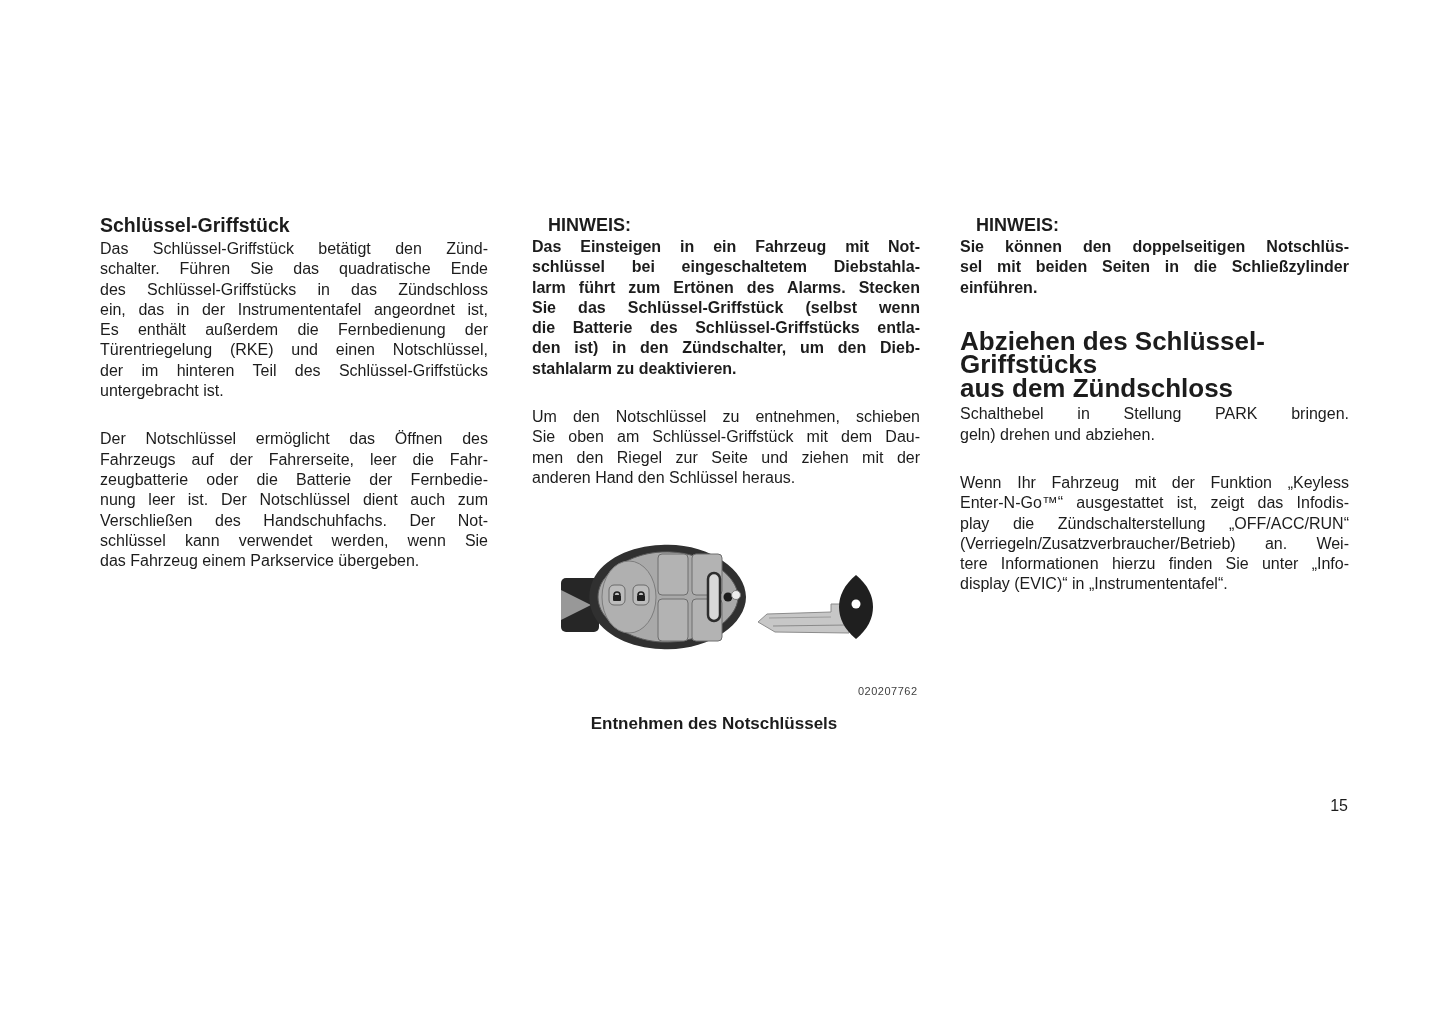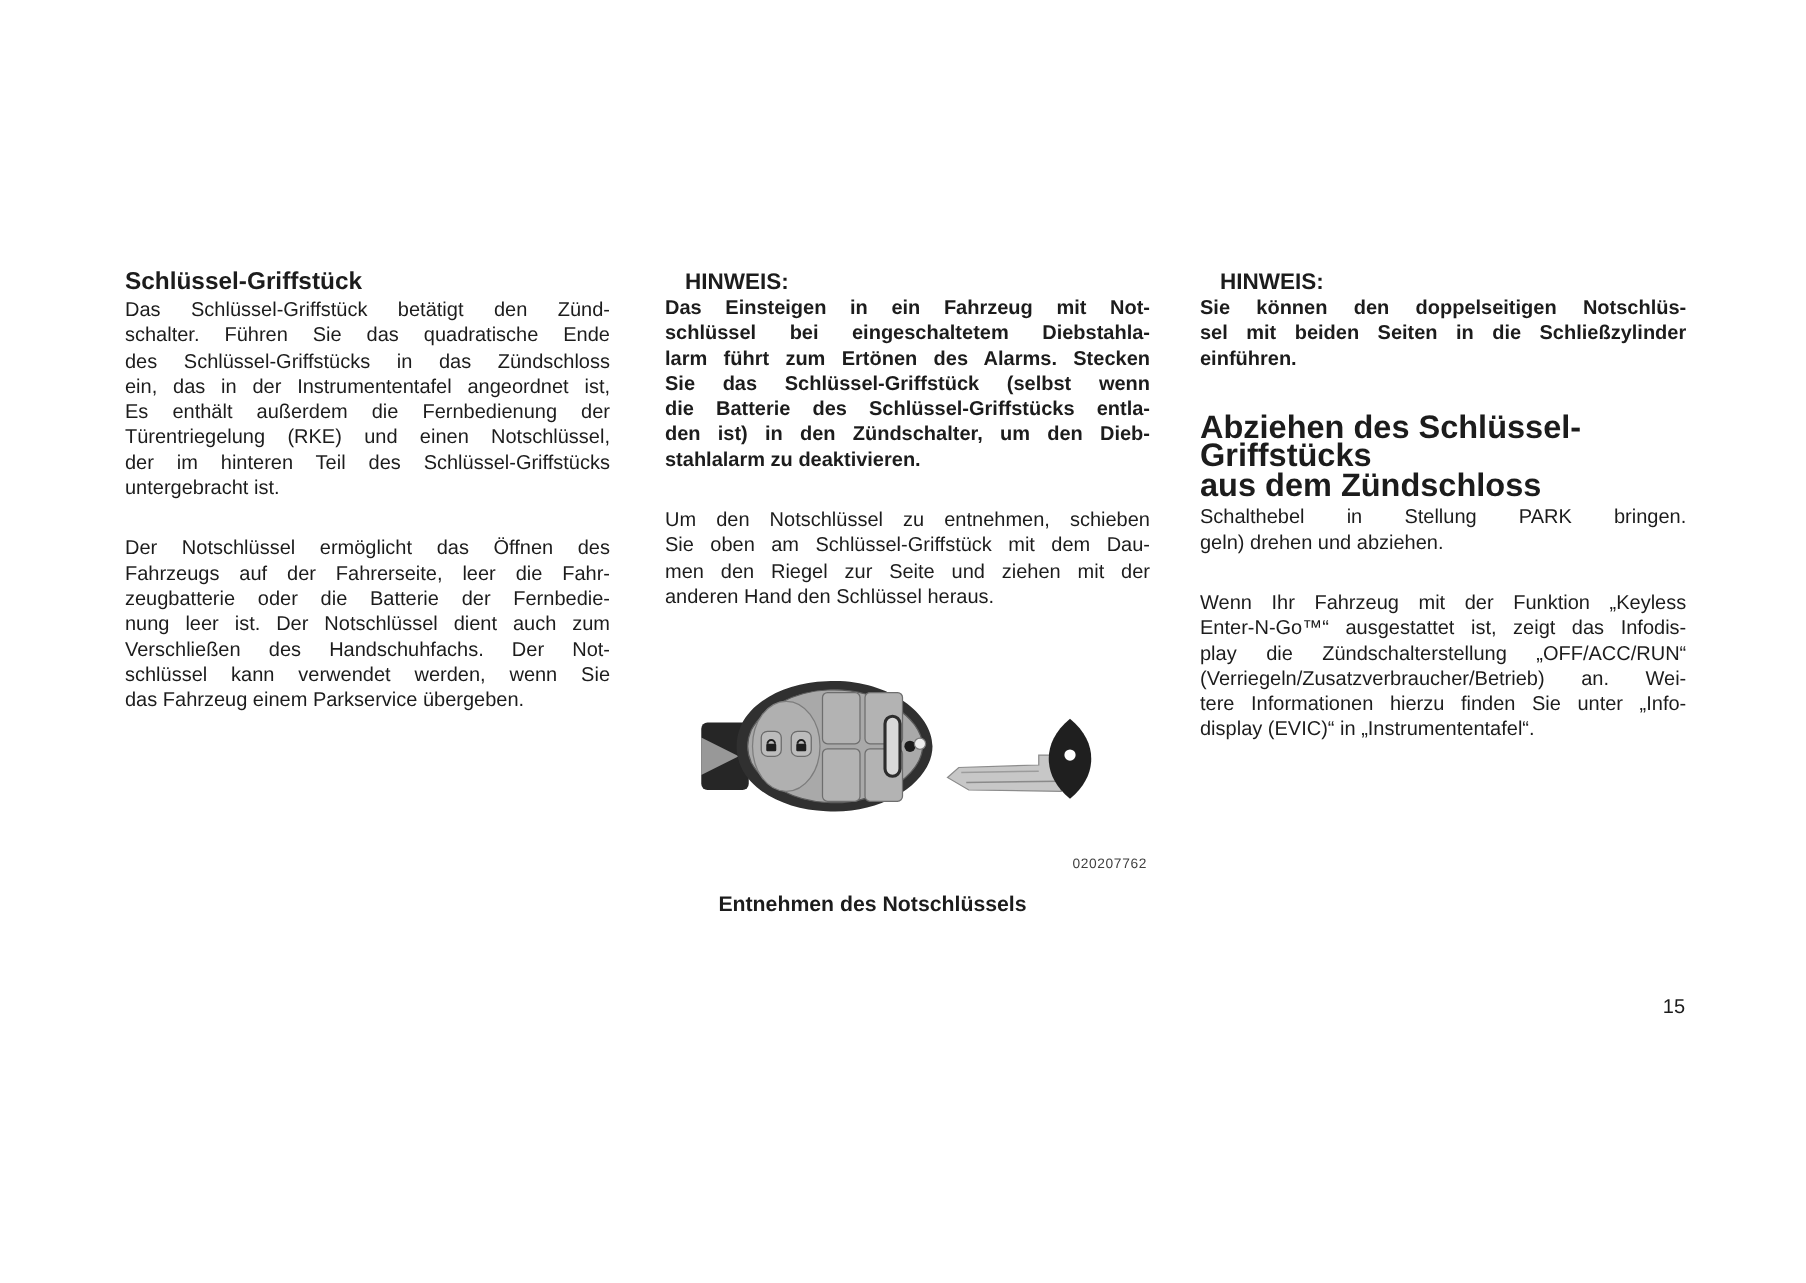--- a/index.html
+++ b/index.html
@@ -20,21 +20,21 @@
   .para.tight{margin-top:0;}
   .bold-note{font-weight:700;}
   .jl{text-align:justify;text-align-last:justify;}
   .jl.last{text-align-last:left;}
   .figure-wrap{position:absolute;left:545px;top:538px;width:400px;height:175px;}
   .fig-code{
     position:absolute;left:858px;top:685px;width:72px;
     font-size:11px;font-weight:400;color:#3f3f3f;letter-spacing:0.5px;text-align:left;
   }
   .fig-caption{
-    position:absolute;left:504px;top:714px;width:388px;
+    position:absolute;left:520px;top:714px;width:388px;
     text-align:center;font-size:17px;font-weight:700;
   }
   .page-number{
     position:absolute;left:1290px;top:797px;width:58px;
     text-align:right;font-size:16px;
   }
 </style>
 </head>
 <body>
 

